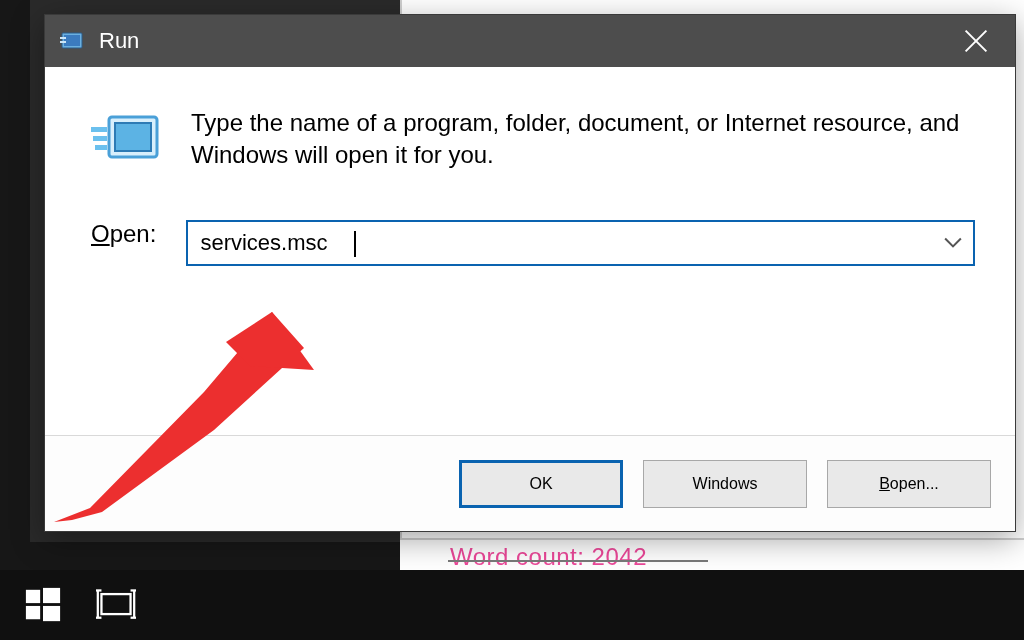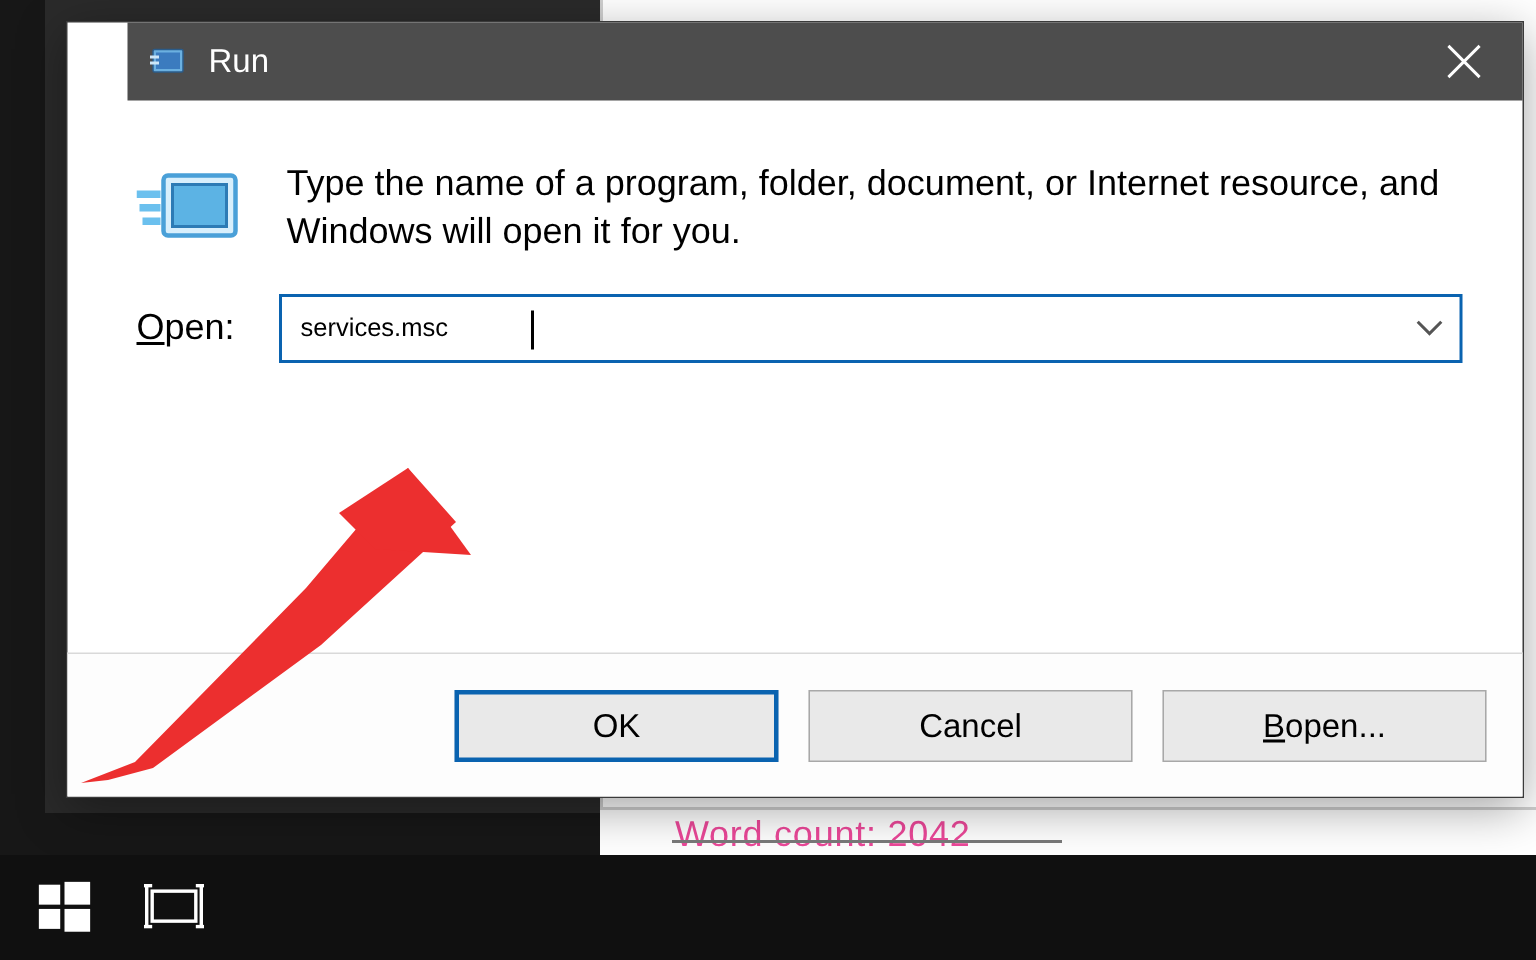--- a/index.html
+++ b/index.html
@@ -79,21 +79,20 @@
       display: flex;
       flex-direction: column;
     }
     .titlebar {
       height: 52px;
       background: #4d4d4d;
       display: flex;
       align-items: center;
       padding: 0 10px 0 14px;
       color: #fff;
-      margin-left: 40px;
     }
     .titlebar-icon {
       width: 26px; height: 20px;
       margin-right: 14px;
       display: flex; align-items: center; justify-content: center;
     }
     .titlebar-title {
       font-size: 22px;
       flex: 1;
       font-weight: 400;
@@ -116,42 +115,41 @@
     .desc-row { display: flex; gap: 28px; }
     .run-icon {
       width: 72px; height: 60px;
       flex-shrink: 0;
       margin-top: 2px;
     }
     .desc-text { line-height: 1.35; }
 
     .open-row {
       display: flex;
-      align-items: center;
-      margin-top: 24px;
+      margin-top: 48px;
       gap: 30px;
     }
     .open-label { font-size: 24px; }
     .open-label .ul { text-decoration: underline; }
     .combo {
       flex: 1;
       height: 46px;
       border: 2px solid #0a63b0;
       display: flex;
       align-items: center;
       background: #fff;
       position: relative;
     }
     .combo-input {
       flex: 1;
       border: none;
       outline: none;
       height: 100%;
       padding: 0 12px;
-      font-size: 17px;
+      font-size: 22px;
       font-family: inherit;
       background: transparent;
     }
     .combo-caret {
       width: 2px;
       height: 26px;
       background: #000;
       position: absolute;
       left: 166px;
       top: 9px;
@@ -168,25 +166,25 @@
       height: 96px;
       border-top: 1px solid #d9d9d9;
       display: flex;
       align-items: center;
       justify-content: flex-end;
       gap: 20px;
       padding: 0 24px;
       background: #fdfdfd;
     }
     .btn {
-      width: 216px;
+      width: 164px;
       height: 48px;
       background: #e9e9e9;
       border: 1px solid #a8a8a8;
-      font-size: 22px;
+      font-size: 16px;
       font-family: inherit;
       display: flex;
       align-items: center;
       justify-content: center;
       cursor: default;
     }
     .btn.primary { border: 3px solid #0a63b0; }
     .btn .ul { text-decoration: underline; }
 
     .annotation-arrow {
@@ -250,21 +248,21 @@
         </span>
       </div>
     </div>
   </div>
 
   <div class="button-row">
     <div class="btn primary">
         <span>OK</span>
       </div>
     <div class="btn">
-        <span>Cancel</span>
+        <span>Windows</span>
       </div>
     <div class="btn">
         <span class="ul">B</span>
         <span>open...</span>
       </div>
   </div>
 </div>
 
 <svg class="annotation-arrow" width="260" height="210" viewBox="0 0 260 210">
   <polygon points="0,210 36,196 150,80 218,0 250,36 160,118 48,200 18,208" fill="#ec2f2f"></polygon>

